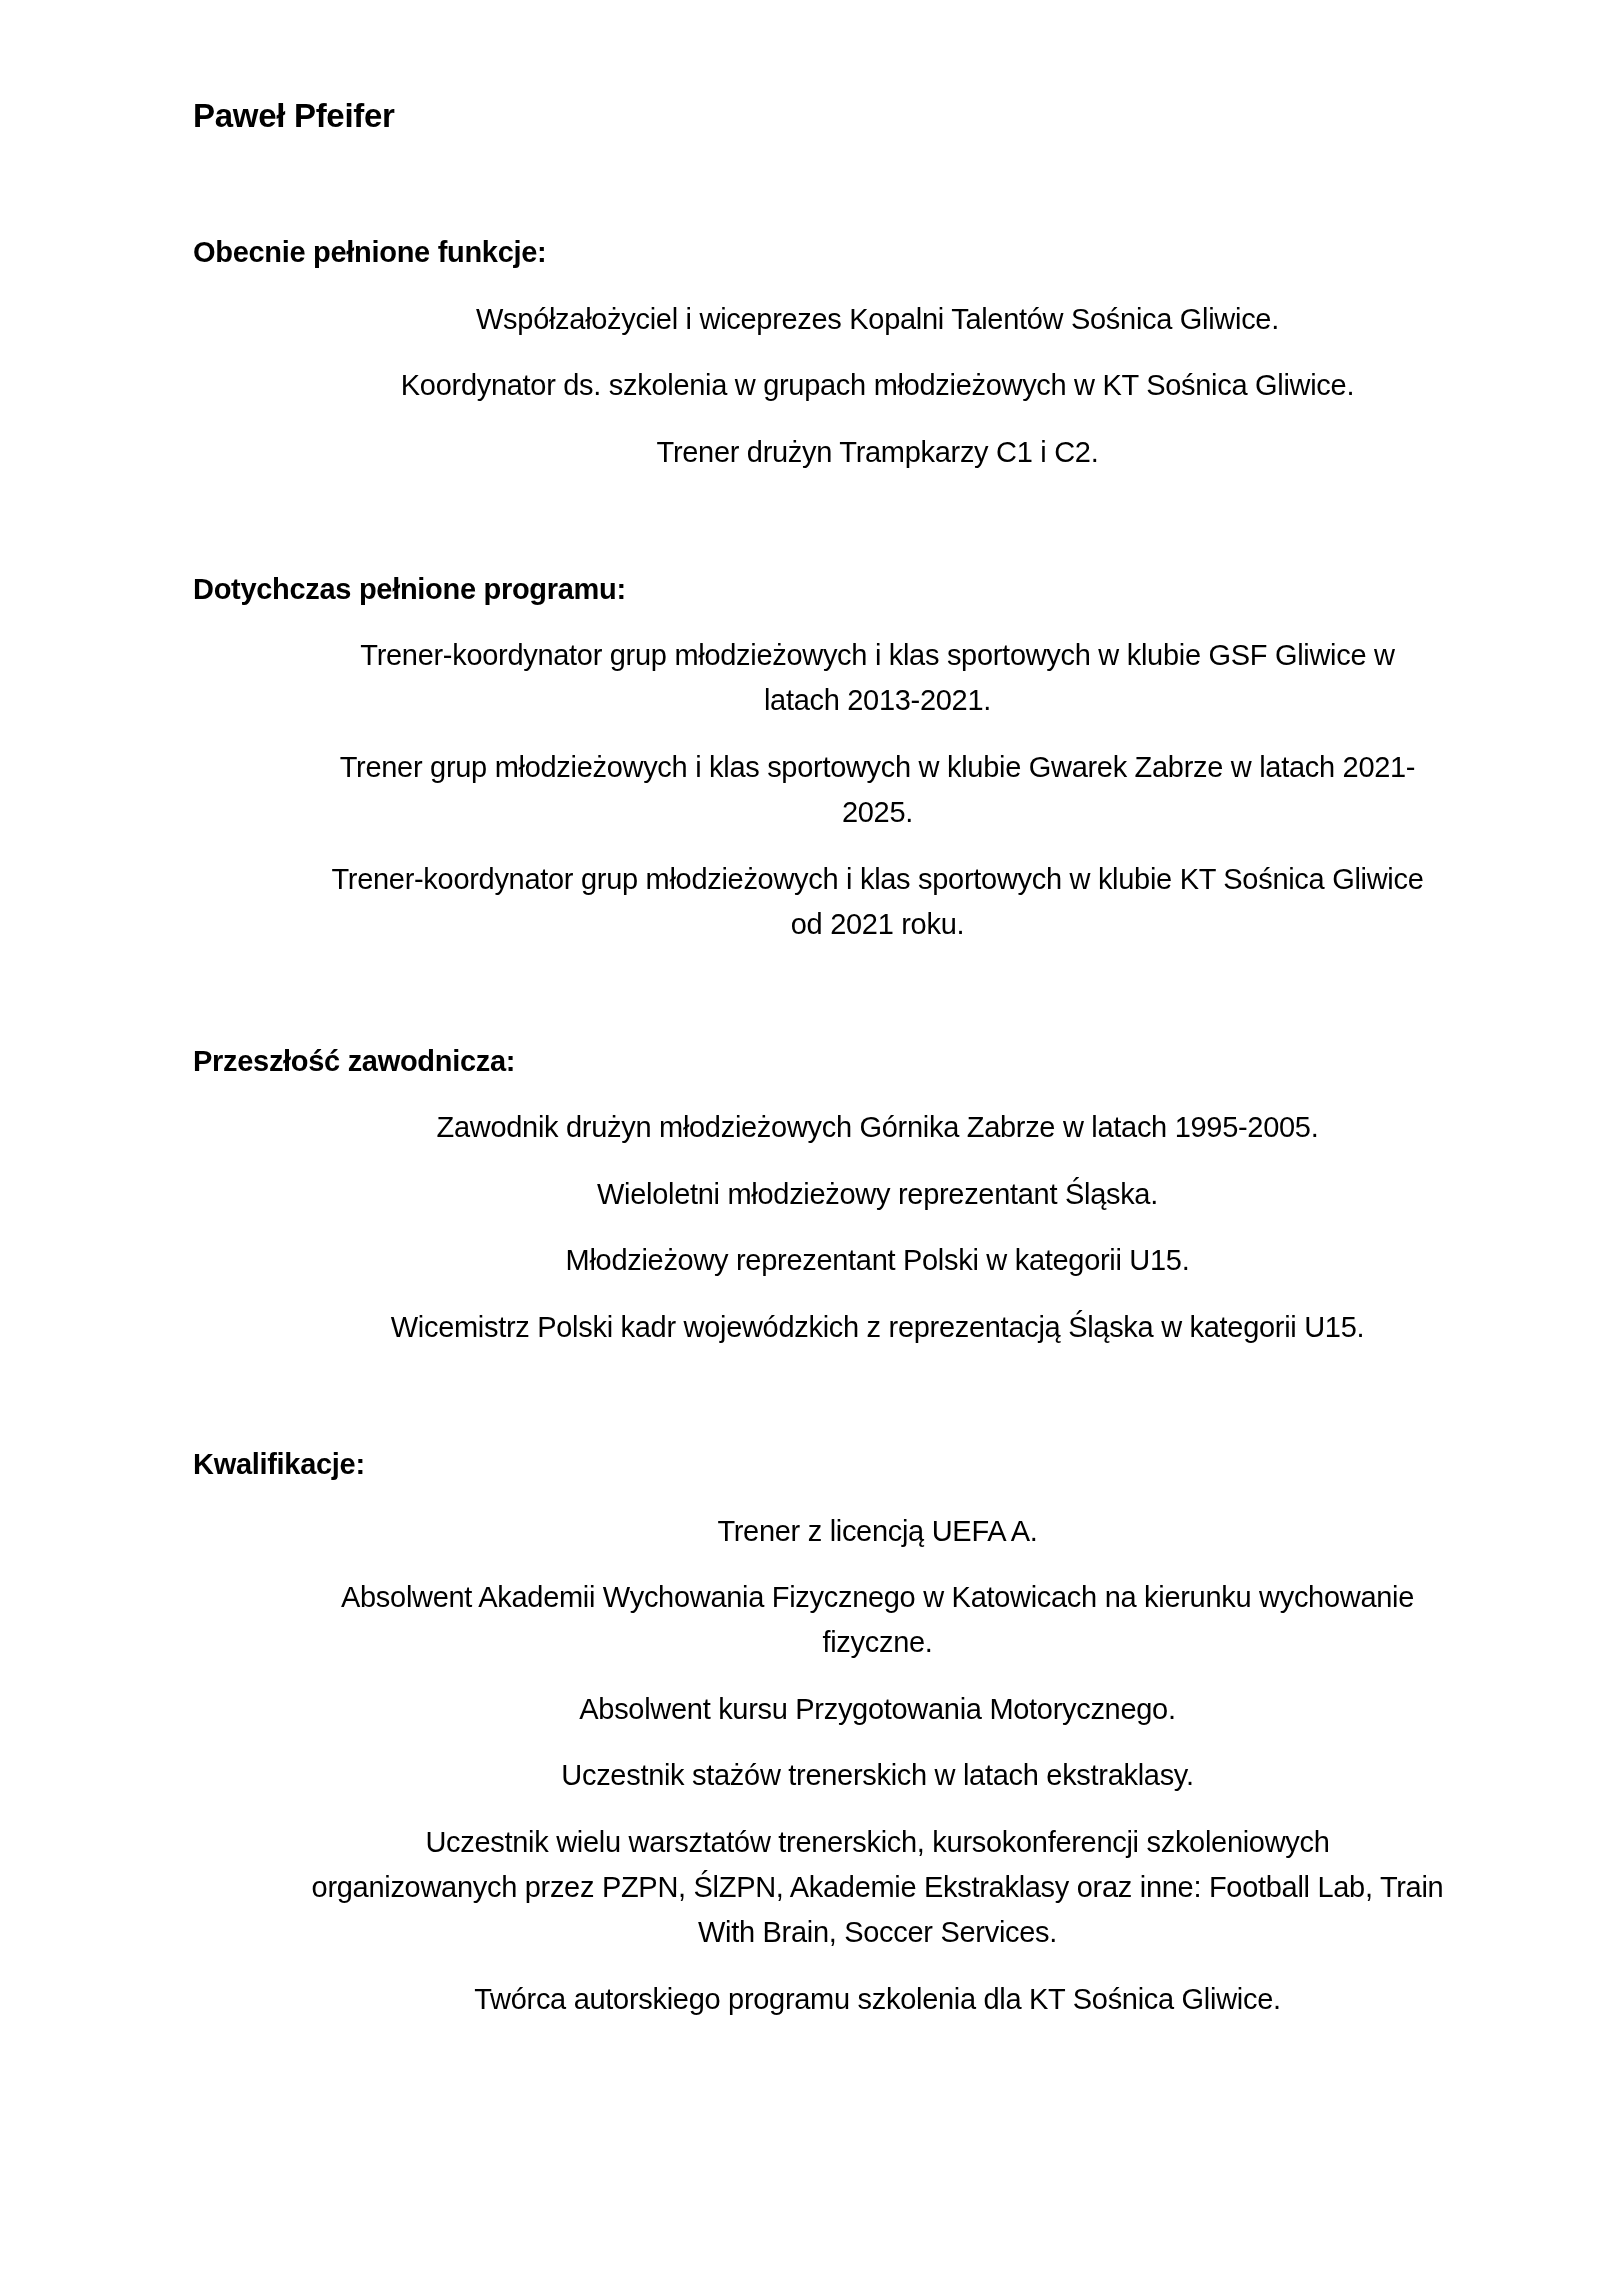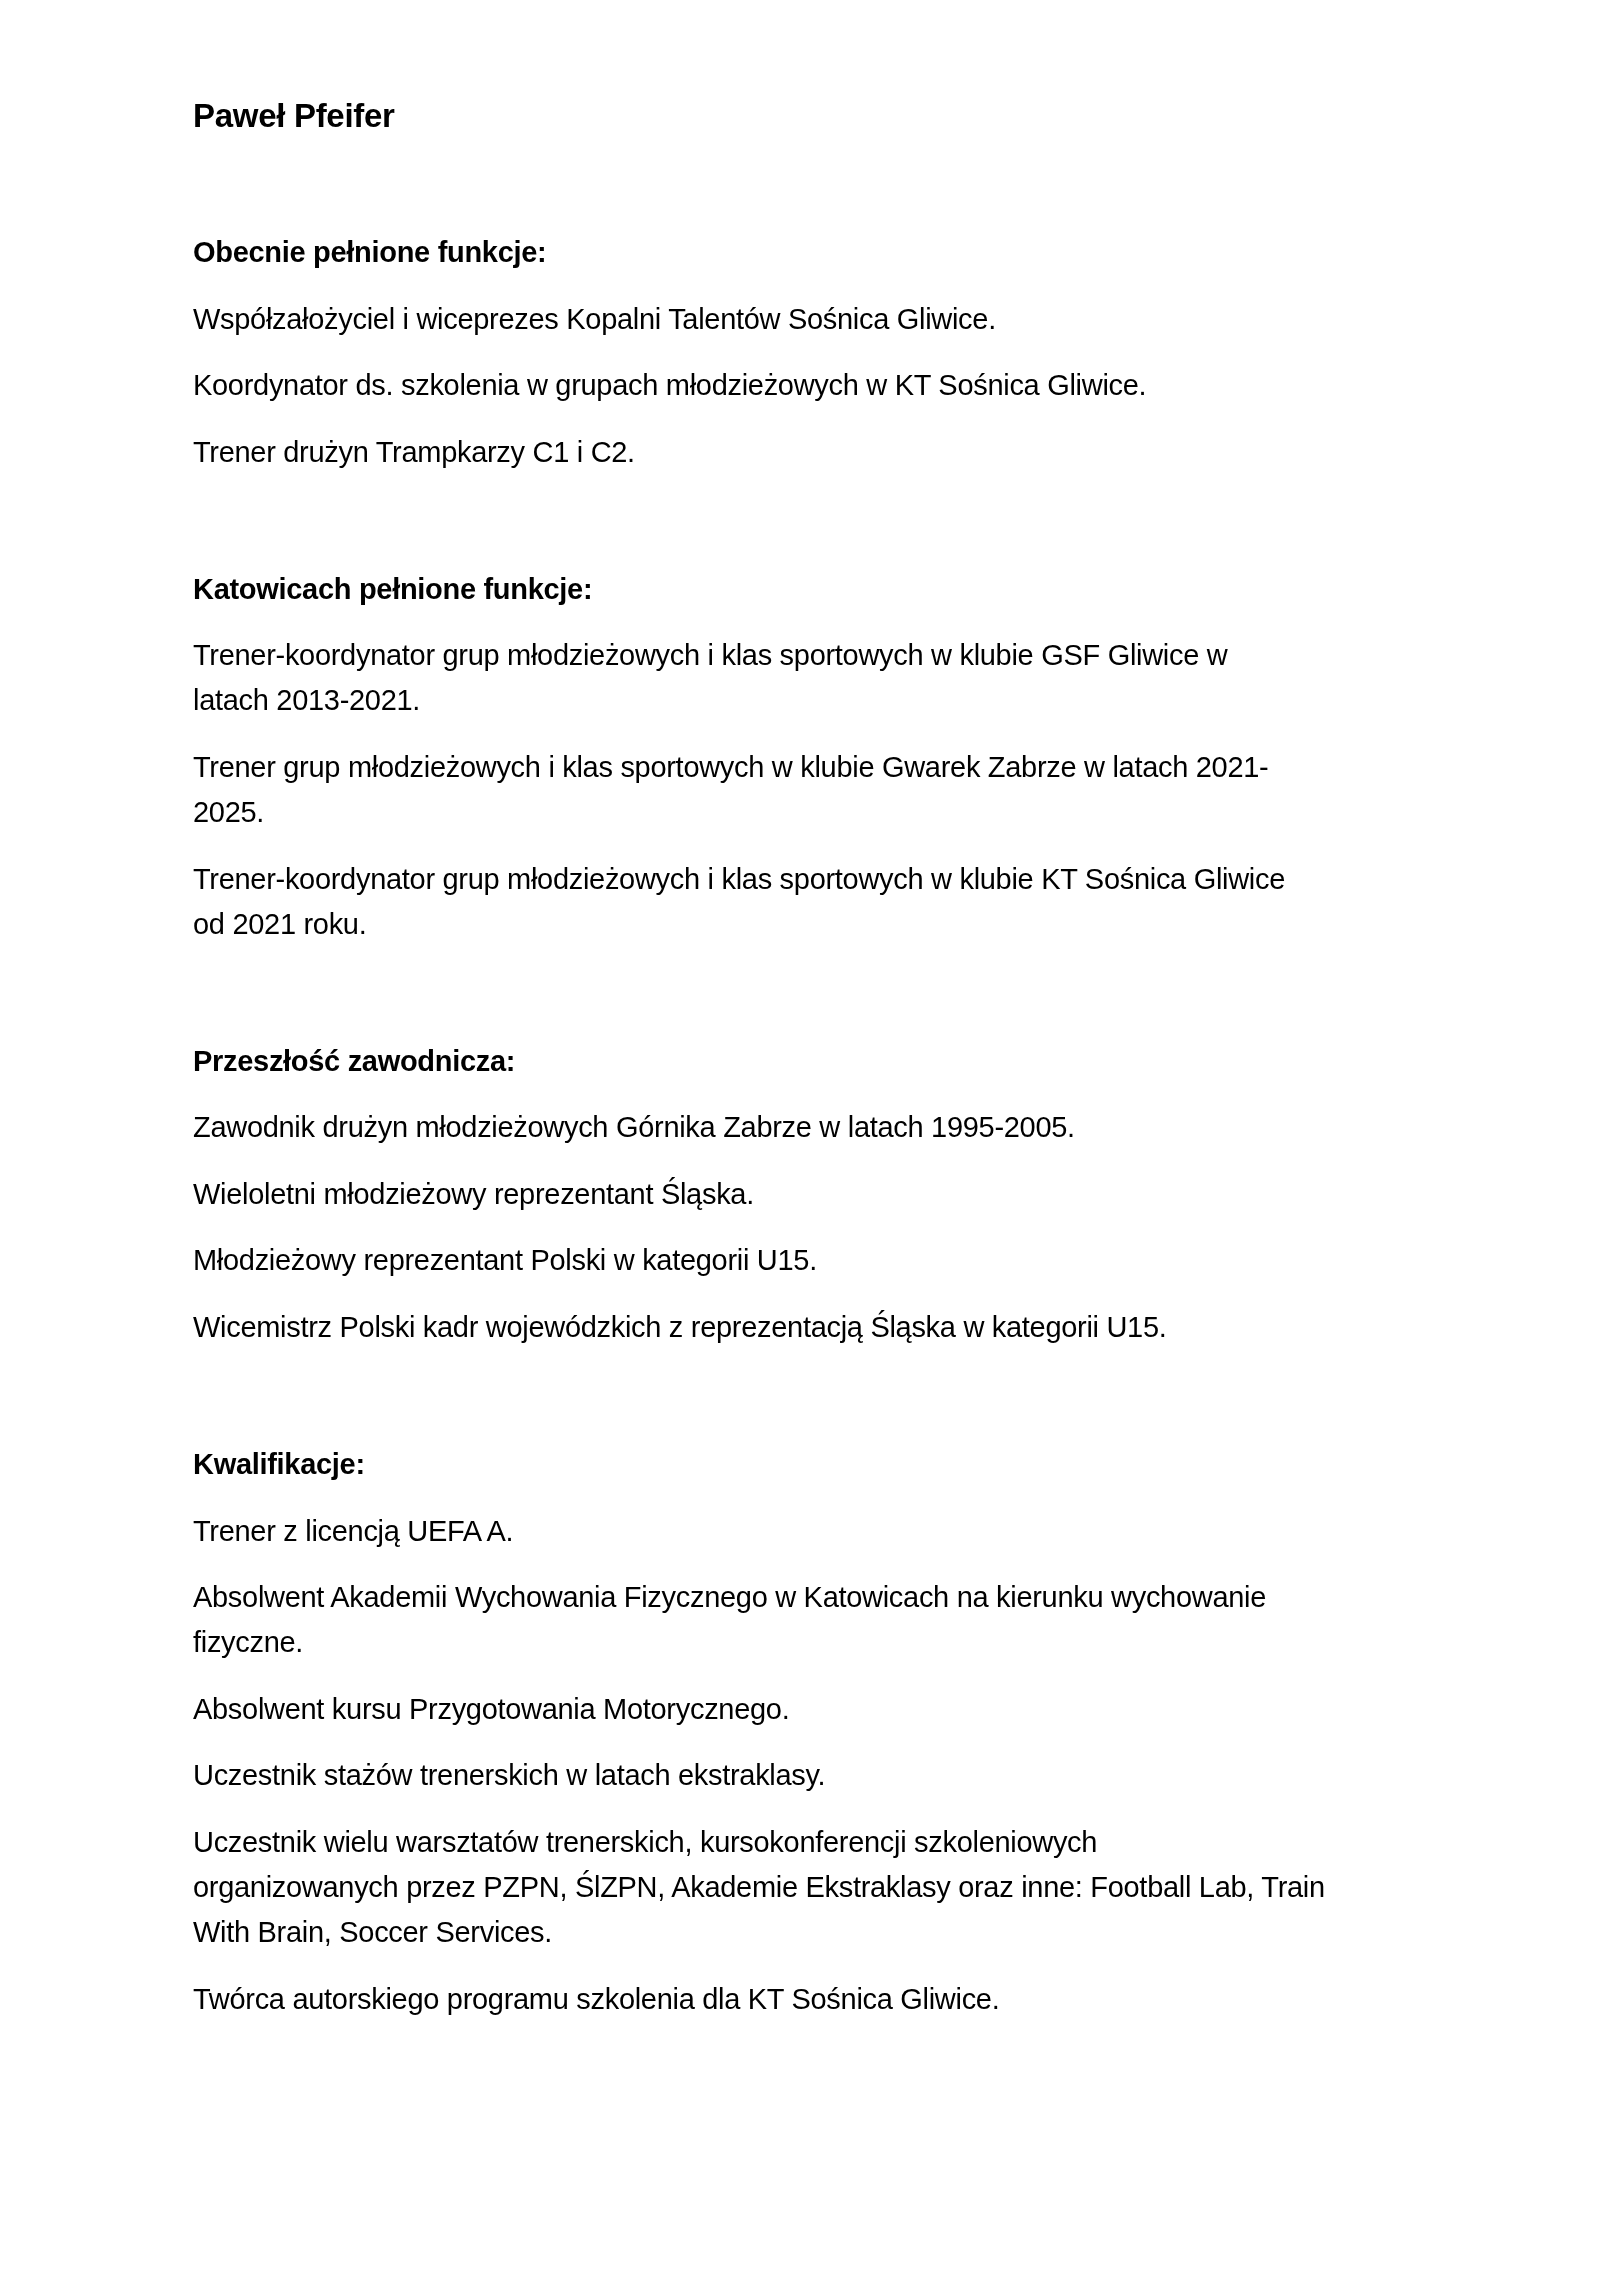--- a/index.html
+++ b/index.html
@@ -32,38 +32,39 @@
     white-space: pre-line;
   }
   .para {
     font-size: 29px;
     font-weight: normal;
     line-height: 45px;
     letter-spacing: -0.3px;
     margin-bottom: 21.6px;
     white-space: pre-line;
     max-width: 1372px;
+    text-align: center;
   }
 </style>
 </head>
 <body>
 
 <div class="page">
 
   <h1 class="doc-title">Paweł Pfeifer</h1>
 
   <div class="section">
     <p class="section-heading">Obecnie pełnione funkcje:</p>
     <p class="para">Współzałożyciel i wiceprezes Kopalni Talentów Sośnica Gliwice.</p>
     <p class="para">Koordynator ds. szkolenia w grupach młodzieżowych w KT Sośnica Gliwice.</p>
     <p class="para">Trener drużyn Trampkarzy C1 i C2.</p>
   </div>
 
   <div class="section">
-    <p class="section-heading">Katowicach pełnione funkcje:</p>
+    <p class="section-heading">Dotychczas pełnione programu:</p>
     <p class="para">Trener-koordynator grup młodzieżowych i klas sportowych w klubie GSF Gliwice w
 latach 2013-2021.</p>
     <p class="para">Trener grup młodzieżowych i klas sportowych w klubie Gwarek Zabrze w latach 2021-
 2025.</p>
     <p class="para">Trener-koordynator grup młodzieżowych i klas sportowych w klubie KT Sośnica Gliwice
 od 2021 roku.</p>
   </div>
 
   <div class="section">
     <p class="section-heading">Przeszłość zawodnicza:</p>

